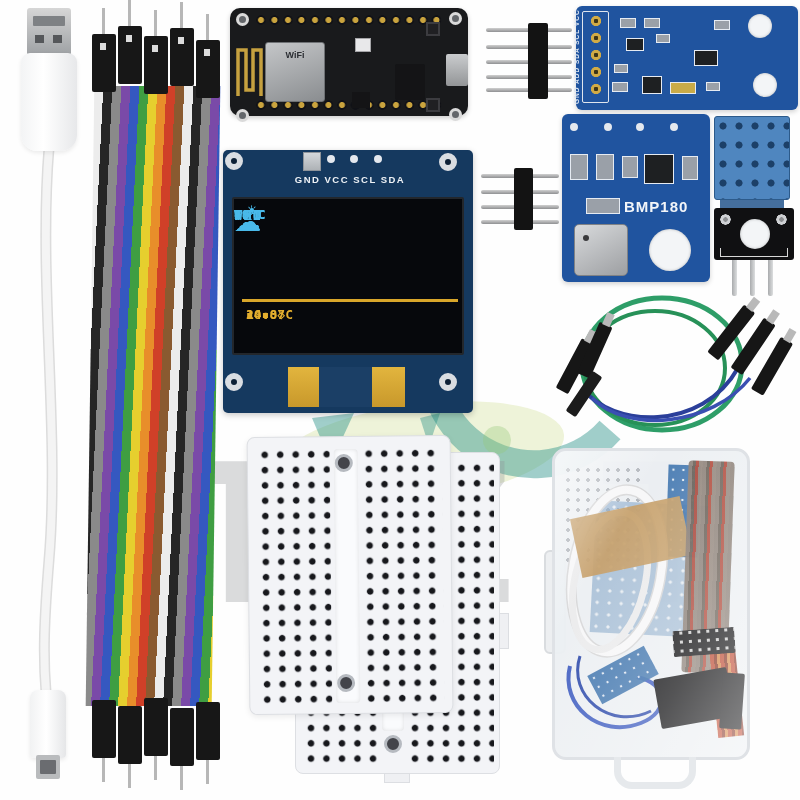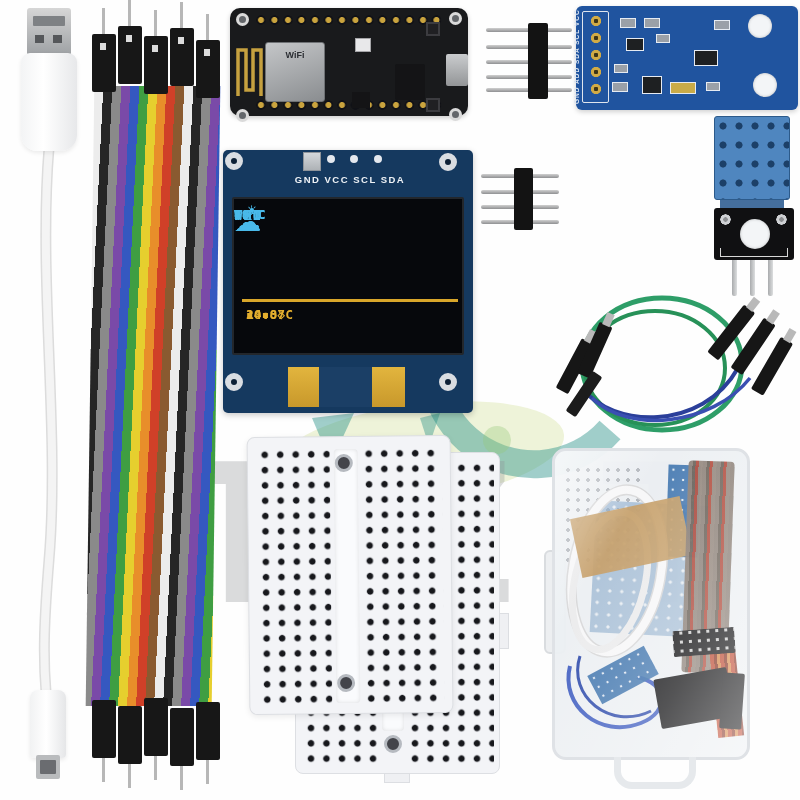--- a/index.html
+++ b/index.html
@@ -316,20 +316,37 @@
         <span>10:07</span>
         <span>▪ ▪ ◇</span>
         <span>24.8°C</span>
       </div>
     </div>
     <div class="oflex">
       <div class="band"></div>
     </div>
   </div>
 
+  <div class="bluepcb bmp z">
+    <div class="pring" style="left:8px;top:9px"></div>
+    <div class="pring" style="left:42px;top:9px"></div>
+    <div class="pring" style="left:74px;top:9px"></div>
+    <div class="pring" style="left:108px;top:9px"></div>
+    <div class="smd" style="left:8px;top:40px;width:18px;height:26px"></div>
+    <div class="smd" style="left:34px;top:40px;width:18px;height:26px"></div>
+    <div class="smd" style="left:60px;top:42px;width:16px;height:22px"></div>
+    <div class="smd dk" style="left:82px;top:40px;width:30px;height:30px"></div>
+    <div class="smd" style="left:120px;top:42px;width:16px;height:24px"></div>
+    <div class="smd" style="left:24px;top:84px;width:34px;height:16px"></div>
+    <div class="bmp-lbl">BMP180</div>
+    <div class="bmp-metal">
+      <div class="dot"></div>
+    </div>
+    <div class="wcirc" style="left:87px;top:115px;width:42px;height:42px"></div>
+  </div>
 
   <div class="z" style="left:706px;top:116px;width:92px;height:180px">
     <div class="dht-body"></div>
     <div class="dht-base"></div>
     <div class="dht-pcb">
       <div class="screw" style="left:6px;top:6px"></div>
       <div class="screw" style="left:62px;top:6px"></div>
       <div class="wcirc" style="left:26px;top:11px;width:30px;height:30px"></div>
       <div style="left:6px;bottom:3px;width:68px;height:9px;border:1px solid #d8d8d8;border-top:none"></div>
     </div>

